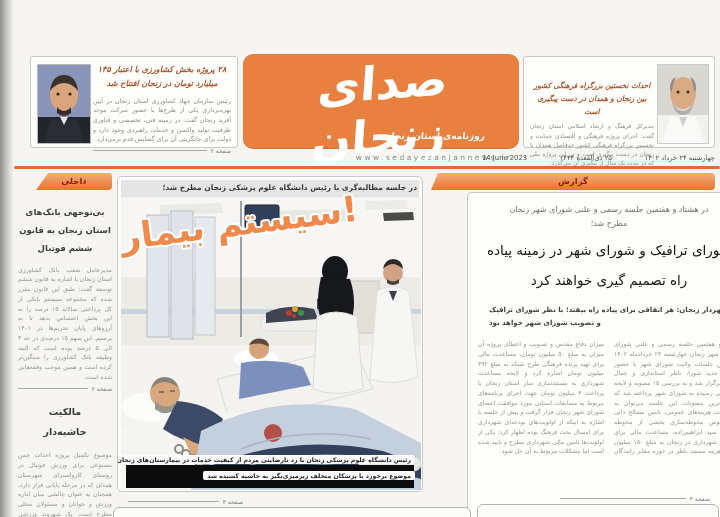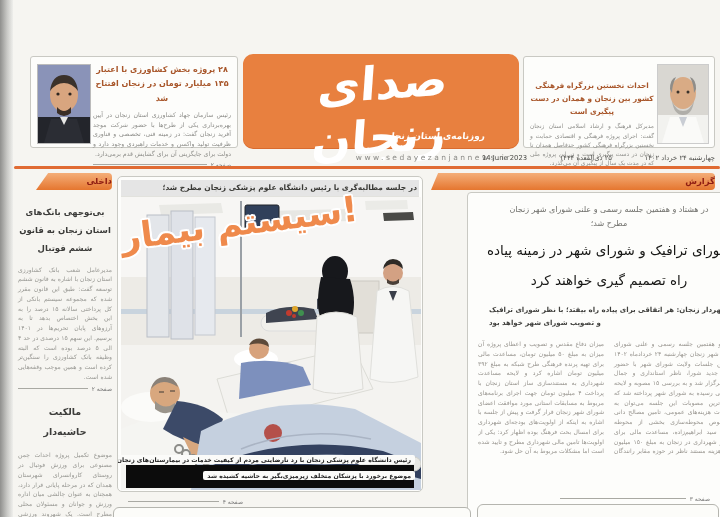--- a/index.html
+++ b/index.html
@@ -3,21 +3,21 @@
 <meta charset="utf-8">
 <style>
   html,body{margin:0;padding:0;}
   body{font-family:"DejaVu Sans", sans-serif;}
   .page{position:relative;width:720px;height:517px;background:#f6f5f1;overflow:hidden;}
   .edge-shadow{position:absolute;left:0;top:0;width:13px;height:100%;
     background:linear-gradient(90deg,#8f8f8d,#c9c9c6 55%,#efefec);}
   .rtl{direction:rtl;}
   .card{position:absolute;background:#fdfdfb;border:1px solid #c9c9c3;border-radius:3px;box-sizing:border-box;}
   
-  .tops-headline{font-weight:bold;color:#a8562a;font-size:8px;line-height:1.8;text-align:center;}
+  .tops-headline{font-weight:bold;color:#a8562a;font-size:8px;line-height:1.8;text-align:center;font-style:italic;}
   .tops-body{color:#8d8d89;font-size:6.2px;line-height:1.55;text-align:justify;margin-top:4px;}
   .pref{display:flex;align-items:center;direction:rtl;font-size:6px;color:#777;margin-top:3px;}
   .pref::after{content:"";flex:1;border-top:1px solid #a9a9a3;margin-right:4px;}
   
   .masthead{position:absolute;left:243px;top:54px;width:276px;height:94px;background:#e8803f;
     border-radius:10px;box-shadow:0 1px 0 #d96b2f;}
   .masthead-title{position:absolute;top:2px;left:0;width:100%;text-align:center;color:#fff;
     font-size:46px;font-weight:bold;transform:skewX(-8deg) rotate(-4deg);letter-spacing:2px;}
   .masthead-tagline{position:absolute;bottom:7px;right:34px;color:#fff;font-size:9px;font-weight:bold;
     transform:skewX(-6deg);}
@@ -28,21 +28,21 @@
     display:flex;justify-content:space-between;padding-top:3px;font-size:6.5px;color:#55555">
   </style>
 <style>
   .folio{position:absolute;left:30px;top:151px;width:208px;border-top:1px solid #b9b9b3;
     display:flex;justify-content:space-between;padding-top:3px;font-size:6.5px;color:#555;}
   .dateline{position:absolute;left:482px;top:154px;width:233px;display:flex;direction:rtl;
     justify-content:space-between;font-size:6.8px;color:#4c4c48;}
   .orange-rule{position:absolute;left:14px;top:166px;width:706px;height:3px;background:#e06b33;border-radius:2px;}
   
   .tab{position:absolute;height:17px;background:linear-gradient(180deg,#f4ae79,#e5762f);
-    color:#8f1d12;font-weight:bold;font-size:8.5px;text-align:right;line-height:17px;
+    color:#8f1d12;font-weight:bold;font-size:8.5px;text-align:center;line-height:17px;
     border-radius:0 4px 4px 0;}
   .tab-small{left:36px;top:173px;width:76px;clip-path:polygon(16% 0,100% 0,100% 100%,0 100%);}
   .tab-wide{left:431px;top:173px;width:284px;clip-path:polygon(2.5% 0,100% 0,100% 100%,0 100%);}
   
   .leftcol{position:absolute;left:18px;top:196px;width:94px;direction:rtl;}
   .lc-headline{font-weight:bold;color:#3c3c3a;font-size:8.5px;line-height:2.1;text-align:center;}
   .lc-body{color:#979792;font-size:6.1px;line-height:1.6;text-align:justify;margin-top:7px;}
   .lc-head2{font-weight:bold;color:#3c3c3a;font-size:9.5px;line-height:2.2;text-align:center;
     width:60px;margin:10px auto 0;}
   

